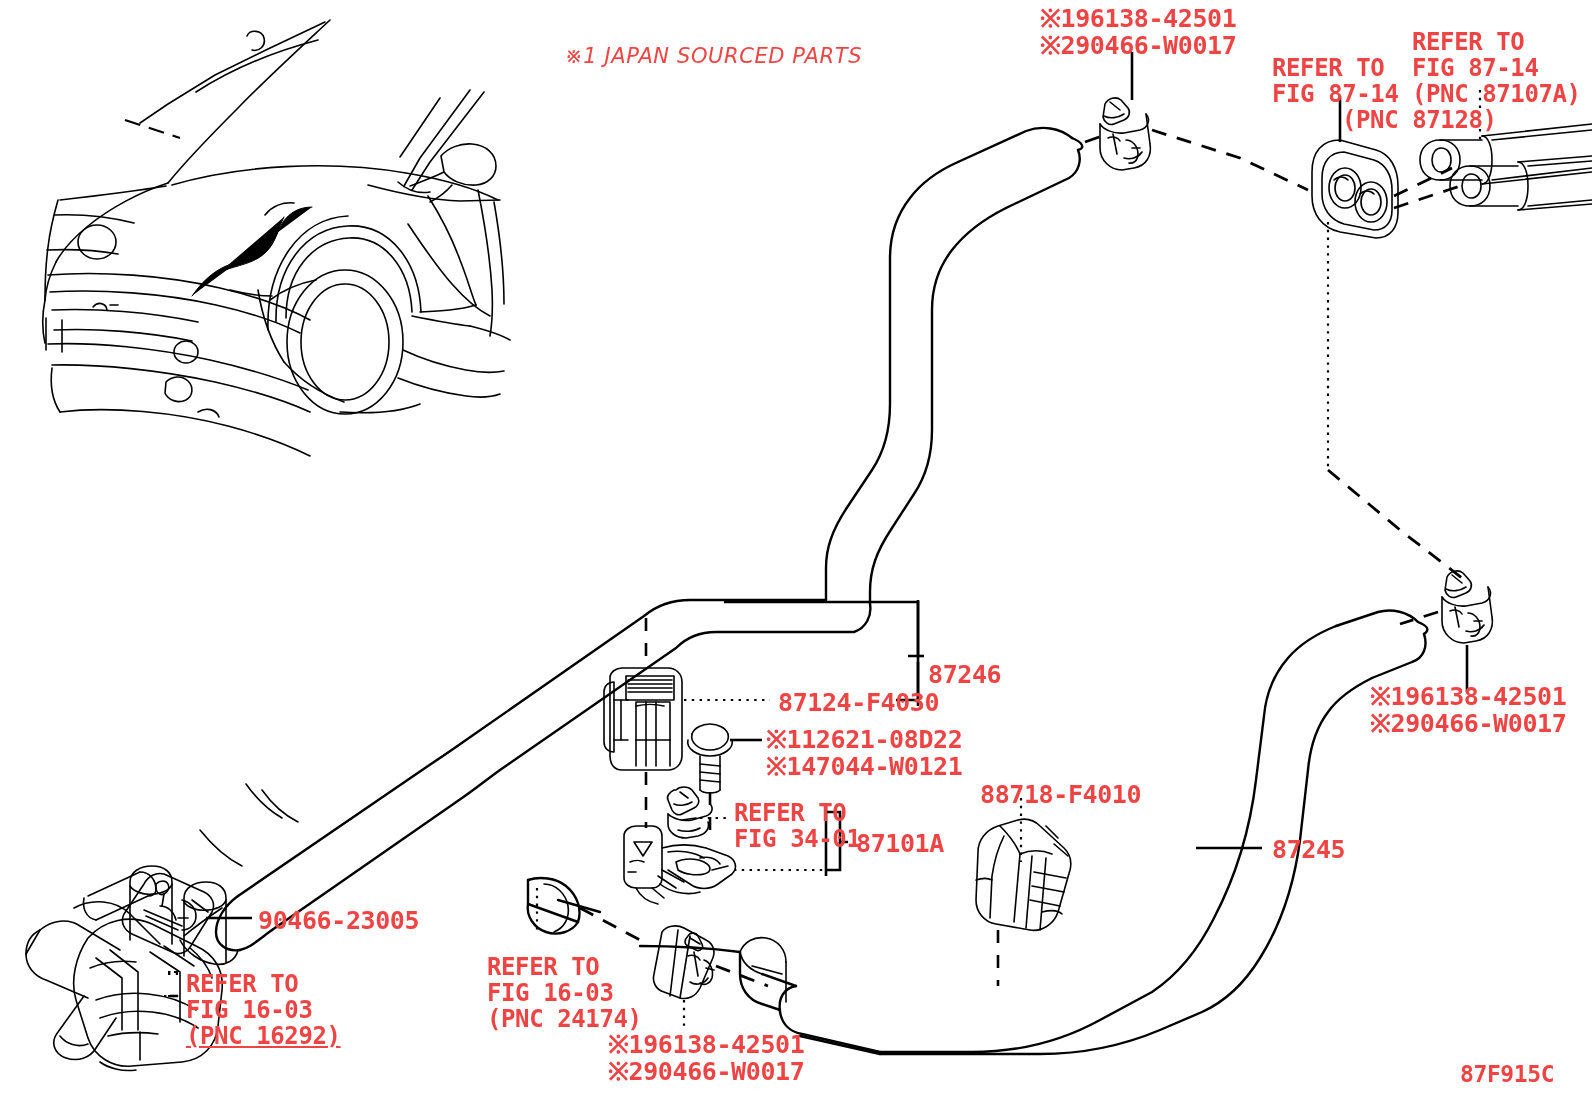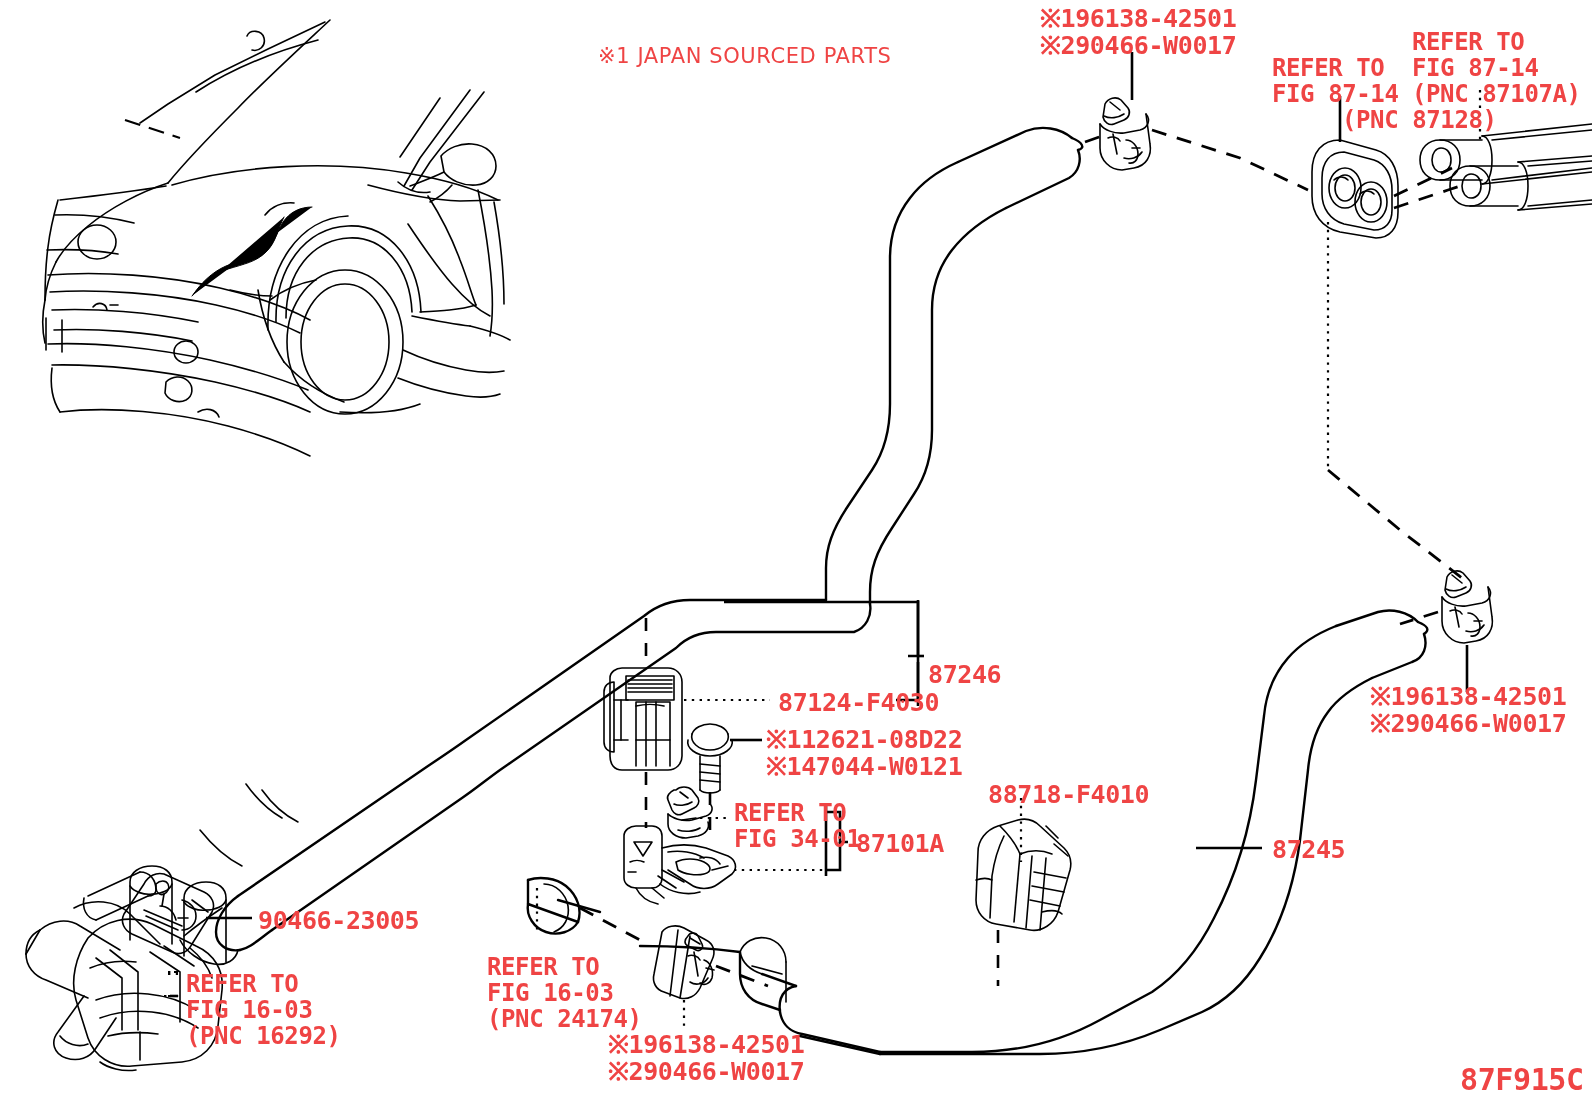--- a/index.html
+++ b/index.html
@@ -26,21 +26,21 @@
     color: #ef4444;
     font-family: "DejaVu Sans Mono", monospace;
     font-weight: bold;
     white-space: pre;
     line-height: 1.30;
     letter-spacing: -0.4px;
   }
   .lbl.sz-note { font-size: 21px; font-weight: normal; letter-spacing: 0.6px; font-family: "DejaVu Sans", sans-serif;}
   .lbl.sz-main { font-size: 25px; }
   .lbl.sz-ref  { font-size: 24px; margin-top: 11px; }
-  .lbl.sz-small{ font-size: 30px; }
+  .lbl.sz-small{ font-size: 23px; }
 </style>
 </head>
 <body>
 
 <div id="page">
 
   <svg id="artboard" viewBox="0 0 1592 1099" xmlns="http://www.w3.org/2000/svg">
 
     <defs>
       <style>
@@ -493,21 +493,21 @@
       <path class="dash" d="M 1438 612 L 1400 624"></path>
 
       <path class="dash" d="M 1085 142 L 1102 136"></path>
 
       <path class="dash" d="M 580 908 L 640 940"></path>
       <path class="dash" d="M 716 966 L 768 986"></path>
     </g>
 
   </svg>
 
-  <div class="lbl sz-note" style="left:598px; top:43px;">※1 JAPAN SOURCED PARTS</div>
+  <div class="lbl sz-note" style="left:565px; top:43px;font-style:italic;">※1 JAPAN SOURCED PARTS</div>
 
   <div class="lbl sz-main" style="left:1040px; top:3px;">※196138-42501</div>
   <div class="lbl sz-main" style="left:1040px; top:30px;">※290466-W0017</div>
 
   <div class="lbl sz-ref" style="left:1272px; top:42px;">REFER TO</div>
   <div class="lbl sz-ref" style="left:1272px; top:68px;">FIG 87-14</div>
   <div class="lbl sz-ref" style="left:1342px; top:94px;">(PNC 87128)</div>
 
   <div class="lbl sz-ref" style="left:1412px; top:16px;">REFER TO</div>
   <div class="lbl sz-ref" style="left:1412px; top:42px;">FIG 87-14</div>
@@ -518,32 +518,32 @@
   <div class="lbl sz-main" style="left:778px; top:687px;">87124-F4030</div>
 
   <div class="lbl sz-main" style="left:766px; top:724px;">※112621-08D22</div>
   <div class="lbl sz-main" style="left:766px; top:751px;">※147044-W0121</div>
 
   <div class="lbl sz-ref" style="left:734px; top:787px;">REFER TO</div>
   <div class="lbl sz-ref" style="left:734px; top:813px;">FIG 34-01</div>
 
   <div class="lbl sz-main" style="left:856px; top:828px;">87101A</div>
 
-  <div class="lbl sz-main" style="left:980px; top:779px;margin-left:8px;">88718-F4010</div>
+  <div class="lbl sz-main" style="left:980px; top:779px;">88718-F4010</div>
 
   <div class="lbl sz-main" style="left:1272px; top:834px;">87245</div>
 
   <div class="lbl sz-main" style="left:1370px; top:681px;">※196138-42501</div>
   <div class="lbl sz-main" style="left:1370px; top:708px;">※290466-W0017</div>
 
   <div class="lbl sz-main" style="left:258px; top:905px;">90466-23005</div>
 
   <div class="lbl sz-ref" style="left:186px; top:958px;">REFER TO</div>
   <div class="lbl sz-ref" style="left:186px; top:984px;">FIG 16-03</div>
-  <div class="lbl sz-ref" style="left:186px; top:1010px;">(PNC 16292)</div>
+  <div class="lbl sz-ref" style="left:186px; top:1010px;text-decoration:underline;">(PNC 16292)</div>
 
   <div class="lbl sz-ref" style="left:487px; top:941px;">REFER TO</div>
   <div class="lbl sz-ref" style="left:487px; top:967px;">FIG 16-03</div>
   <div class="lbl sz-ref" style="left:487px; top:993px;">(PNC 24174)</div>
 
   <div class="lbl sz-main" style="left:608px; top:1029px;">※196138-42501</div>
   <div class="lbl sz-main" style="left:608px; top:1056px;">※290466-W0017</div>
 
   <div class="lbl sz-small" style="left:1460px; top:1060px;">87F915C</div>
 

